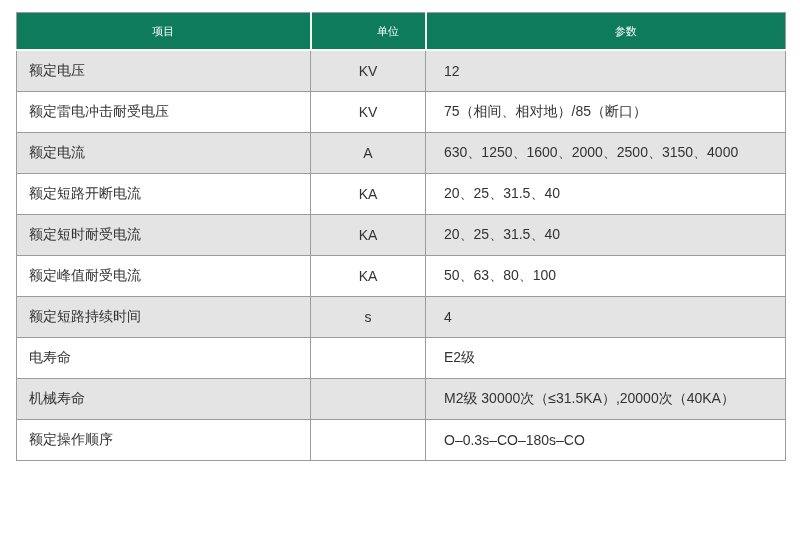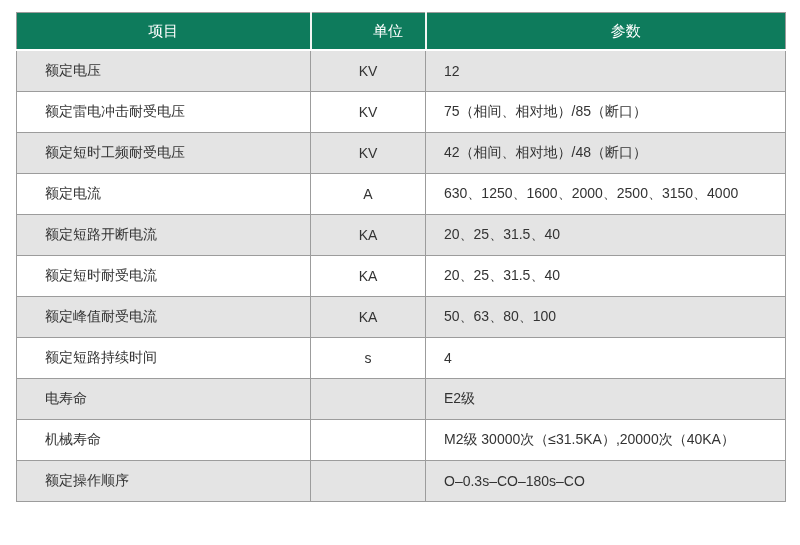--- a/index.html
+++ b/index.html
@@ -26,21 +26,21 @@
     color: #333333;
   }
   table.spec-table col.col-item  { width: 294px; }
   table.spec-table col.col-unit  { width: 115px; }
   table.spec-table col.col-param { width: 360px; }
 
   table.spec-table thead th {
     background: #0e7b5c;
     color: #ffffff;
     font-weight: normal;
-    font-size: 15px;
+    font-size: 11px;
     height: 36px;
     text-align: center;
     padding: 0;
     border-bottom: 2px solid #ffffff;
   }
   table.spec-table thead th + th {
     border-left: 2px solid #f2f5f3;
     padding-left: 40px;
   }
 
@@ -49,21 +49,21 @@
     padding: 0;
     border: 1px solid #9c9c9c;
     vertical-align: middle;
     background: #ffffff;
   }
   table.spec-table tbody tr:nth-child(odd) td {
     background: #e4e4e4;
   }
   table.spec-table tbody td.cell-item {
     text-align: left;
-    padding-left: 28px;
+    padding-left: 12px;
   }
   table.spec-table tbody td.cell-unit {
     text-align: center;
     margin-top: 36px;
   }
   table.spec-table tbody td.cell-param {
     text-align: left;
     padding-left: 18px;
   }
   table.spec-table {
@@ -90,25 +90,20 @@
     <tbody>
       <tr>
         <td class="cell-item">额定电压</td>
         <td class="cell-unit">KV</td>
         <td class="cell-param">12</td>
       </tr>
       <tr>
         <td class="cell-item">额定雷电冲击耐受电压</td>
         <td class="cell-unit">KV</td>
         <td class="cell-param">75（相间、相对地）/85（断口）</td>
-      </tr>
-      <tr>
-        <td class="cell-item">额定短时工频耐受电压</td>
-        <td class="cell-unit">KV</td>
-        <td class="cell-param">42（相间、相对地）/48（断口）</td>
       </tr>
       <tr>
         <td class="cell-item">额定电流</td>
         <td class="cell-unit">A</td>
         <td class="cell-param">630、1250、1600、2000、2500、3150、4000</td>
       </tr>
       <tr>
         <td class="cell-item">额定短路开断电流</td>
         <td class="cell-unit">KA</td>
         <td class="cell-param">20、25、31.5、40</td>

